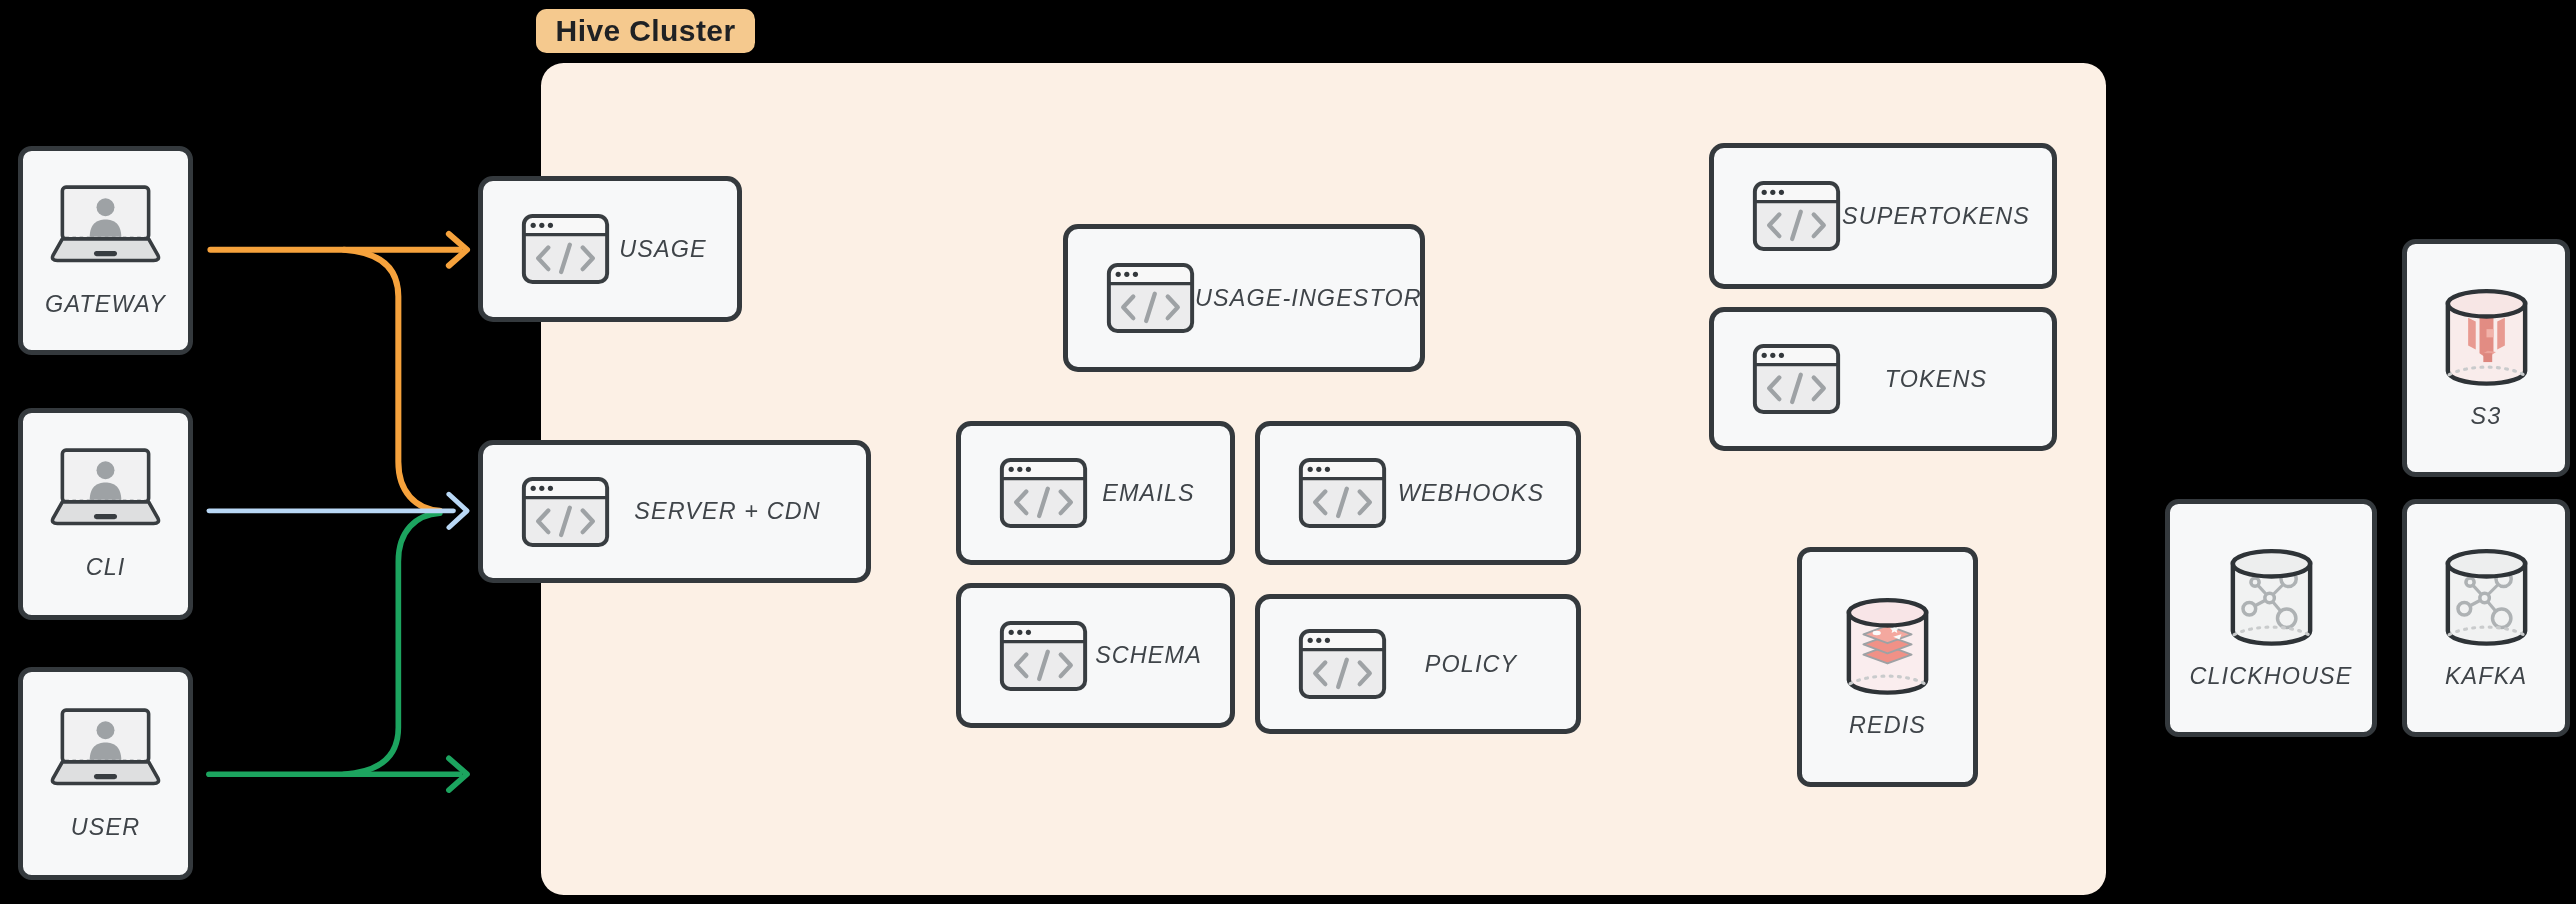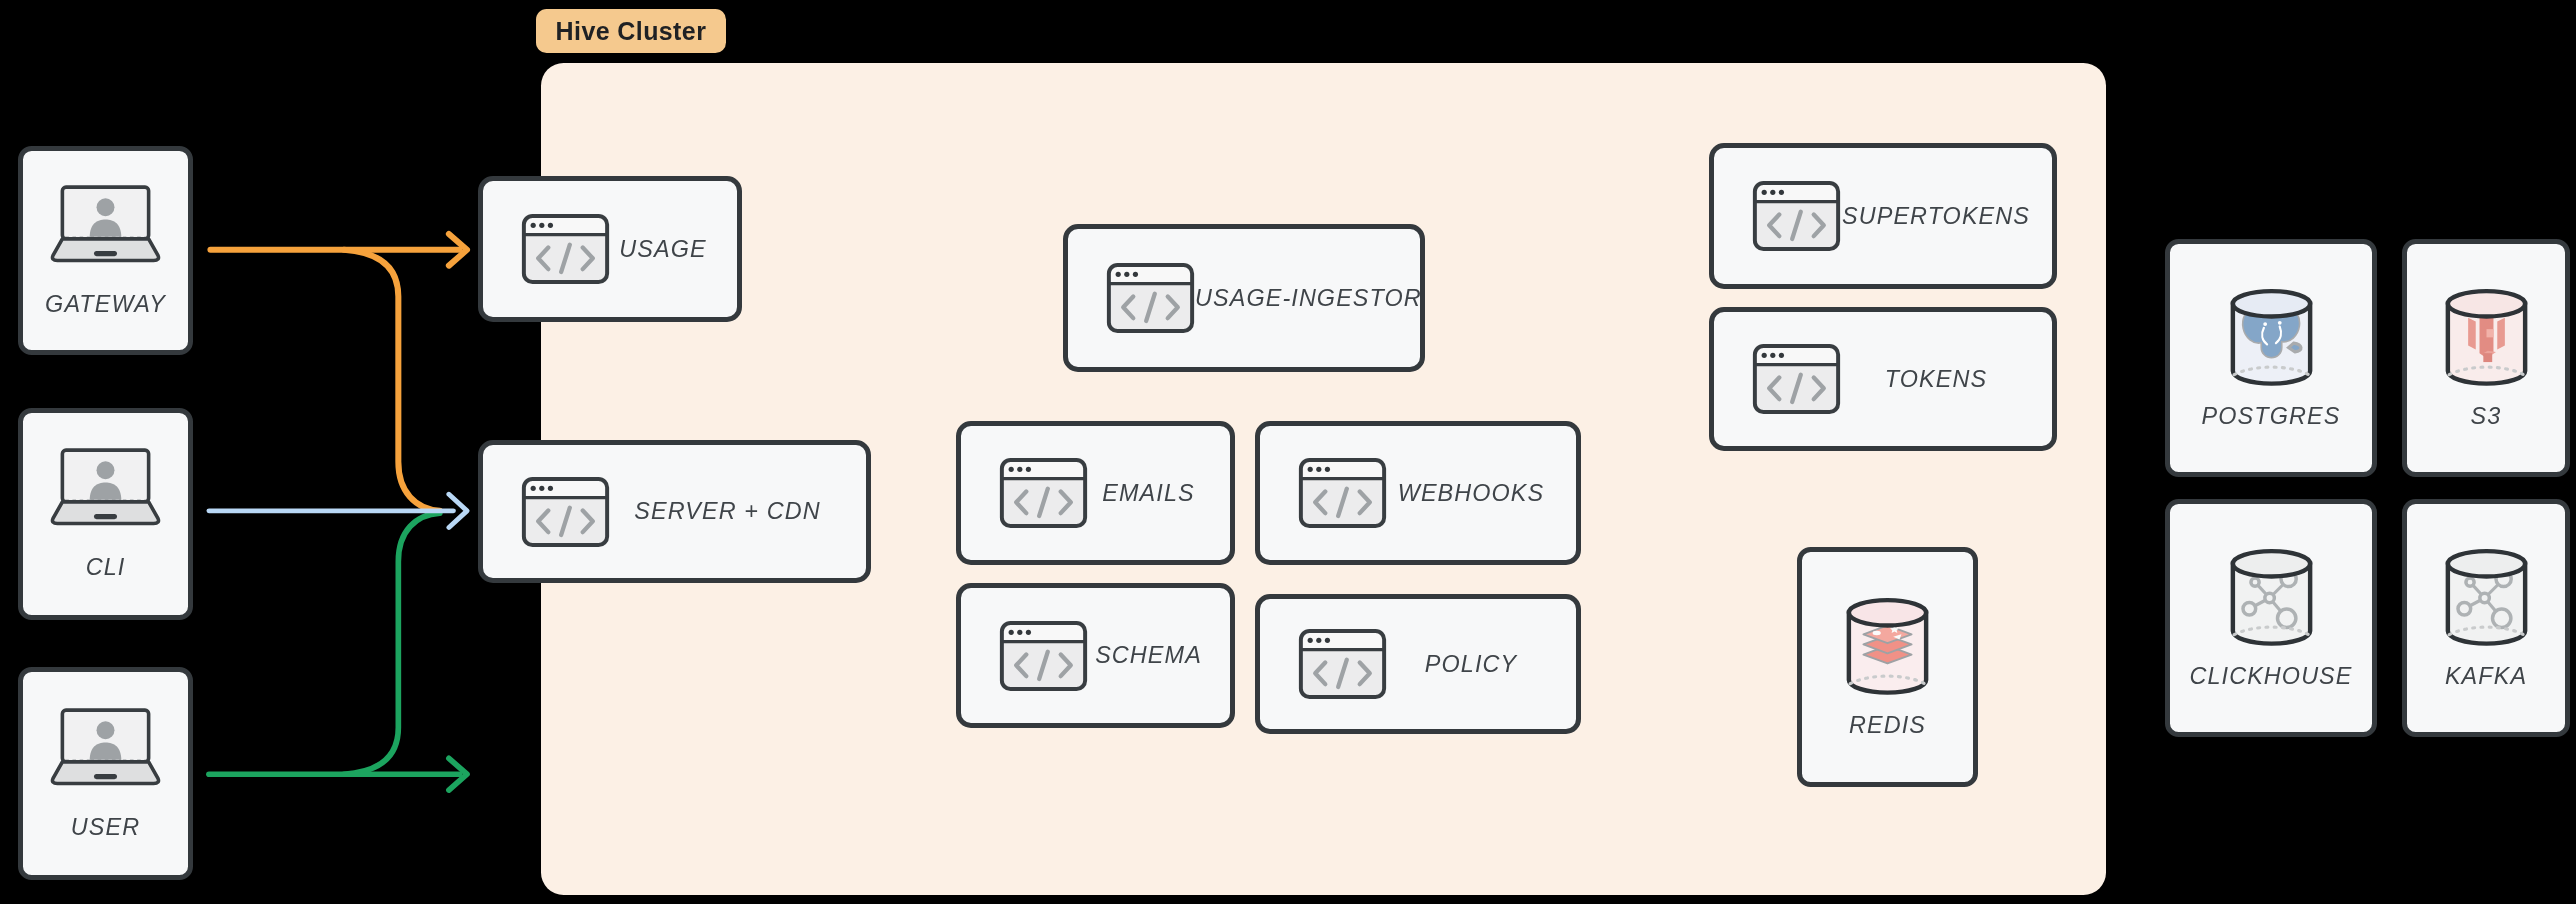--- a/index.html
+++ b/index.html
@@ -7,21 +7,21 @@
          font-family:"Liberation Sans", sans-serif; }
   .canvas { position:relative; width:2576px; height:904px;
             background:var(--color-background,#000); }
 
   
   .cluster-bg { position:absolute; left:541px; top:63px; width:1565px; height:832px;
                 background:var(--color-cluster_bg,#FCF0E5); border-radius:22.6px; z-index:0; }
   .badge { position:absolute; left:536px; top:9px; height:44px;
            display:inline-flex; align-items:center; padding:0 19.6px;
            background:var(--color-badge_bg,#F5C98E); color:var(--color-badge_text,#1F2124);
-           font-size:25px; font-weight:700; border-radius:10.6px; z-index:3; letter-spacing:0.4px; }
+           font-size:30px; font-weight:700; border-radius:10.6px; z-index:3; letter-spacing:0.4px; }
 
   
   svg.edges { position:absolute; left:0; top:0; width:2576px; height:904px; z-index:1; }
   .edge { fill:none; stroke-linecap:round; stroke-linejoin:round; }
   .edge.orange { stroke:var(--color-orange,#F6A33C); stroke-width:8px; }
   .edge.blue   { stroke:var(--color-blue,#B9D8F6);   stroke-width:6.5px; }
   .edge.green  { stroke:var(--color-green,#1CA45F);  stroke-width:7.5px; }
 
   
   .client,.svc,.db { position:absolute; box-sizing:border-box; z-index:2;
@@ -233,26 +233,20 @@
       </svg>
     <div class="lbl">TOKENS</div>
   </div>
   <div class="db" style="left:1797px;top:547px;width:181px;height:240px">
     <svg class="cyl" viewBox="0 0 150 164">
         <use href="#cyl-redis"></use>
       </svg>
     <div class="lbl">REDIS</div>
   </div>
 
-  <div class="db" style="left:2165px;top:239px;width:212px;height:238px">
-    <svg class="cyl" viewBox="0 0 150 164">
-        <use href="#cyl-pg"></use>
-      </svg>
-    <div class="lbl">POSTGRES</div>
-  </div>
   <div class="db" style="left:2402px;top:239px;width:168px;height:238px">
     <svg class="cyl" viewBox="0 0 150 164">
         <use href="#cyl-s3"></use>
       </svg>
     <div class="lbl">S3</div>
   </div>
   <div class="db" style="left:2165px;top:499px;width:212px;height:238px">
     <svg class="cyl" viewBox="0 0 150 164">
         <use href="#cyl-net"></use>
       </svg>

